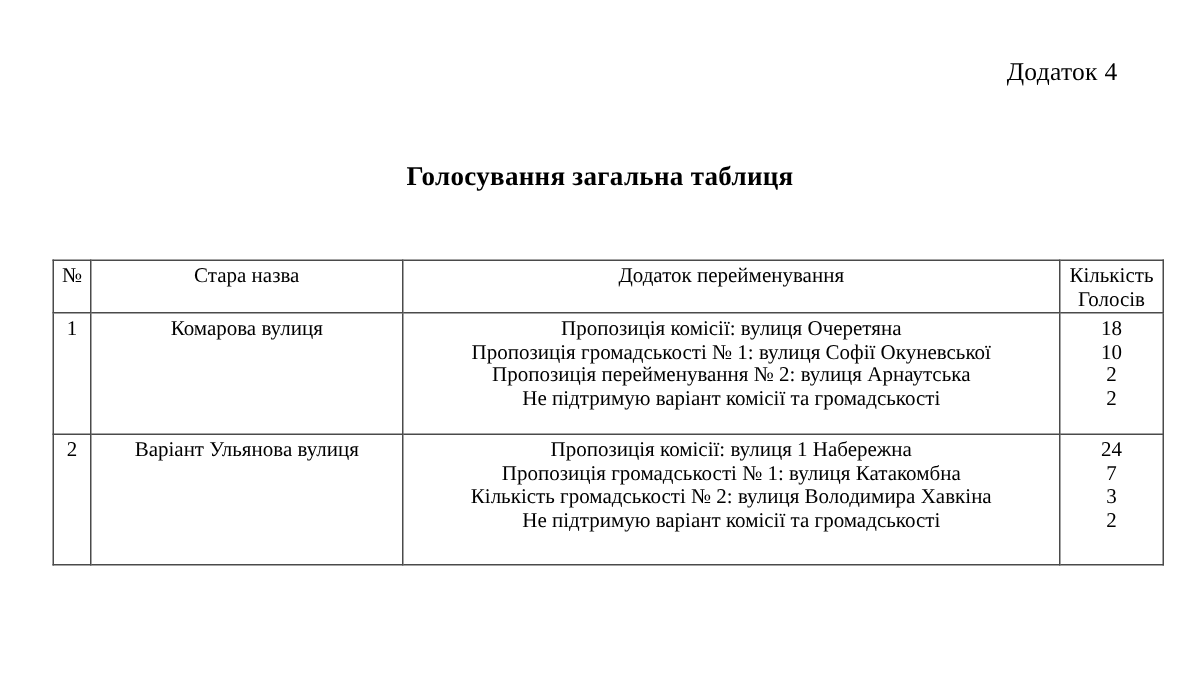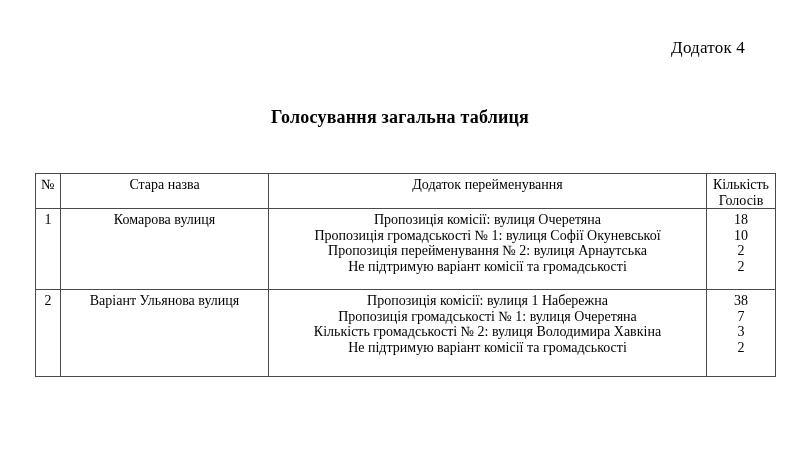--- a/index.html
+++ b/index.html
@@ -93,26 +93,26 @@
           <div class="vline">10</div>
           <div class="vline">2</div>
           <div class="vline">2</div>
         </td>
       </tr>
       <tr class="row-2">
         <td>2</td>
         <td>Варіант Ульянова вулиця</td>
         <td>
           <div class="vline">Пропозиція комісії: вулиця 1 Набережна</div>
-          <div class="vline">Пропозиція громадськості № 1: вулиця Очеретяна</div>
+          <div class="vline">Пропозиція громадськості № 1: вулиця Катакомбна</div>
           <div class="vline">Кількість громадськості № 2: вулиця Володимира Хавкіна</div>
           <div class="vline">Не підтримую варіант комісії та громадськості</div>
         </td>
         <td>
-          <div class="vline">38</div>
+          <div class="vline">24</div>
           <div class="vline">7</div>
           <div class="vline">3</div>
           <div class="vline">2</div>
         </td>
       </tr>
     </tbody>
   </table>
 
 </div>
 

